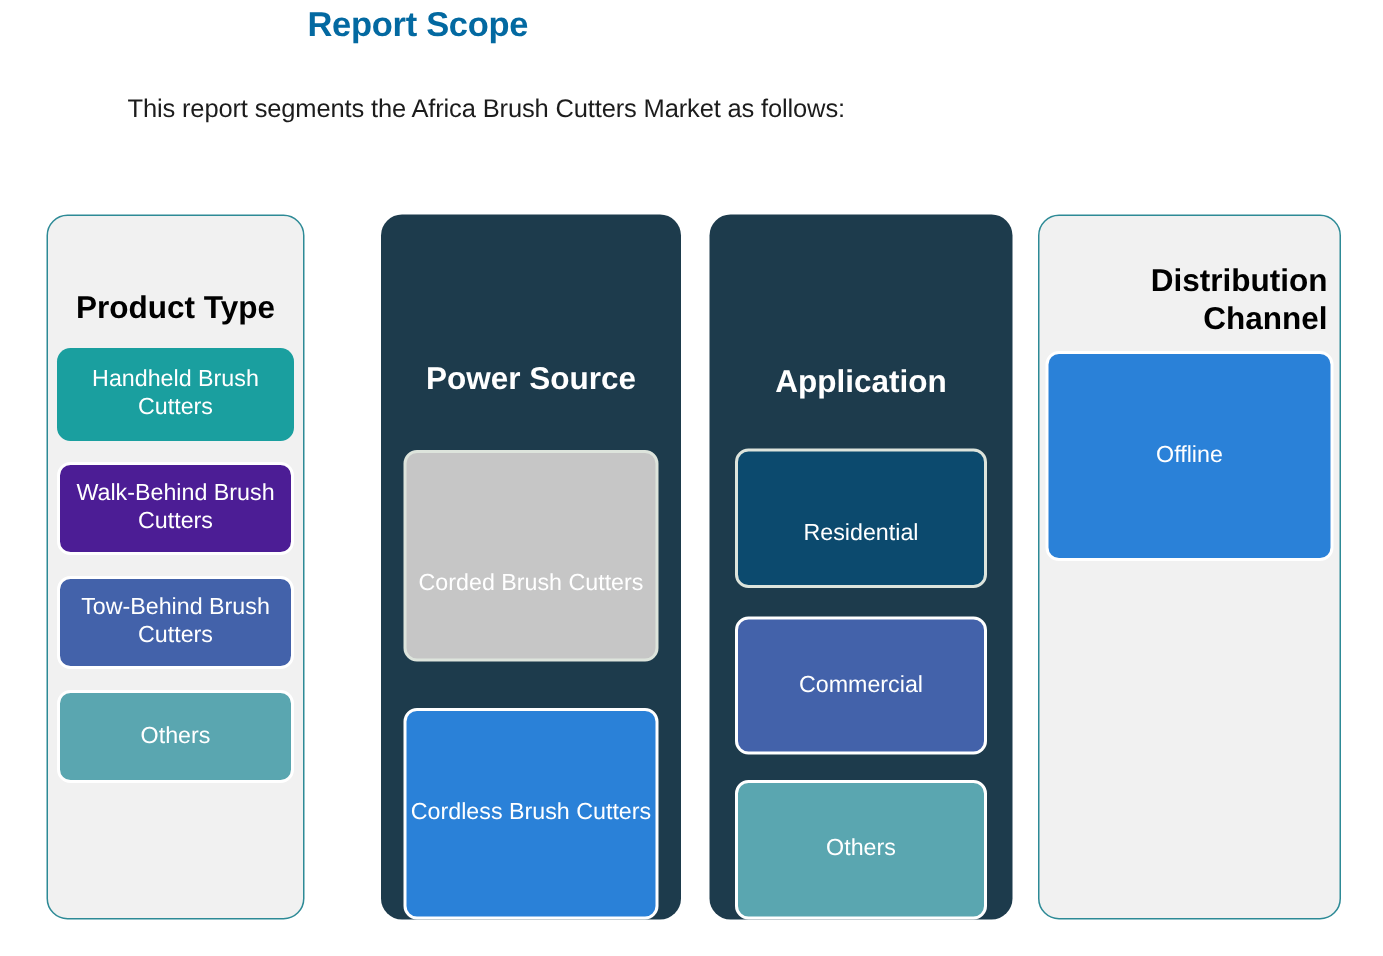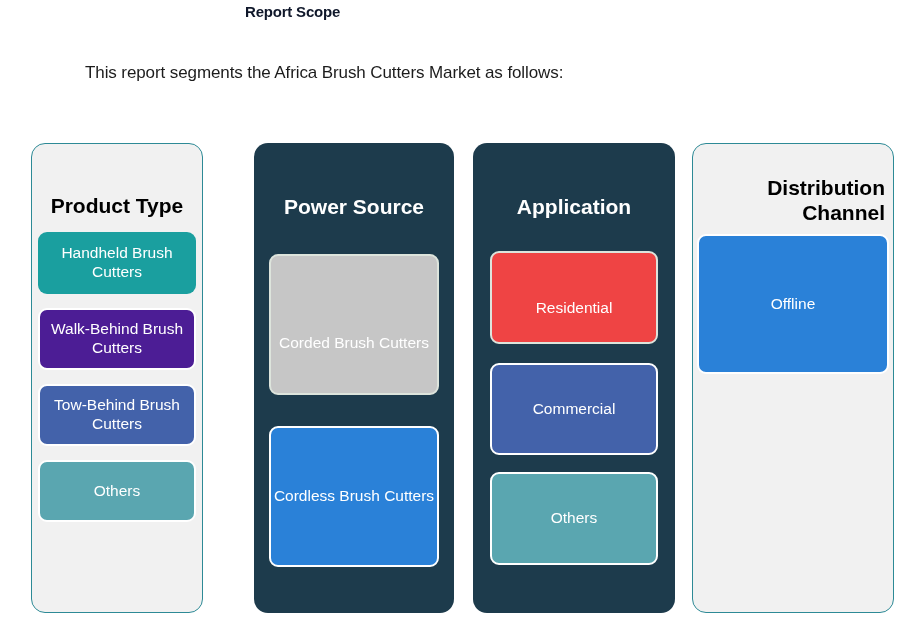--- a/index.html
+++ b/index.html
@@ -13,25 +13,24 @@
     background: #ffffff;
     font-family: "Liberation Sans", sans-serif;
     overflow: hidden;
     position: relative;
   }
 
   #page-title {
     position: absolute;
     left: 205px;
     top: 3px;
-    font-size: 15px;
+    font-size: 23px;
     font-weight: bold;
-    color: #0f172a;
+    color: #0369a1;
     letter-spacing: -0.2px;
-    margin-left: 40px;
   }
 
   #subtitle {
     position: absolute;
     left: 85px;
     top: 63px;
     font-size: 17px;
     color: #1c1c1c;
     letter-spacing: -0.1px;
   }
@@ -53,20 +52,21 @@
     flex-direction: column;
     align-items: center;
   }
   .segment-column.light {
     background: #f1f1f1;
     border: 1.6px solid #2d8a96;
   }
   .segment-column.dark {
     background: #1d3b4c;
     border: none;
+    justify-content: flex-end;
   }
 
   .col-header {
     font-size: 21px;
     font-weight: bold;
     text-align: center;
     line-height: 1.2;
     width: 92%;
   }
   .light .col-header { color: #000000; }
@@ -168,21 +168,21 @@
   </div>
 
   <div class="segment-column dark" id="col-power-source">
     <div class="col-header">Power Source</div>
     <div class="chip sage-border chip-corded" style="background:#c6c6c6;">Corded Brush Cutters</div>
     <div class="chip white-border chip-cordless" style="background:#2a81d8;">Cordless Brush Cutters</div>
   </div>
 
   <div class="segment-column dark" id="col-application">
     <div class="col-header">Application</div>
-    <div class="chip sage-border chip-residential" style="background:#ef4444;">Residential</div>
+    <div class="chip sage-border chip-residential" style="background:#0c4a6e;">Residential</div>
     <div class="chip white-border chip-commercial" style="background:#4362aa;">Commercial</div>
     <div class="chip white-border chip-app-others" style="background:#5aa6b0;">Others</div>
   </div>
 
   <div class="segment-column light" id="col-distribution">
     <div class="col-header">Distribution Channel</div>
     <div class="chip white-border chip-offline" style="background:#2a81d8;">Offline</div>
   </div>
 
 </div>

